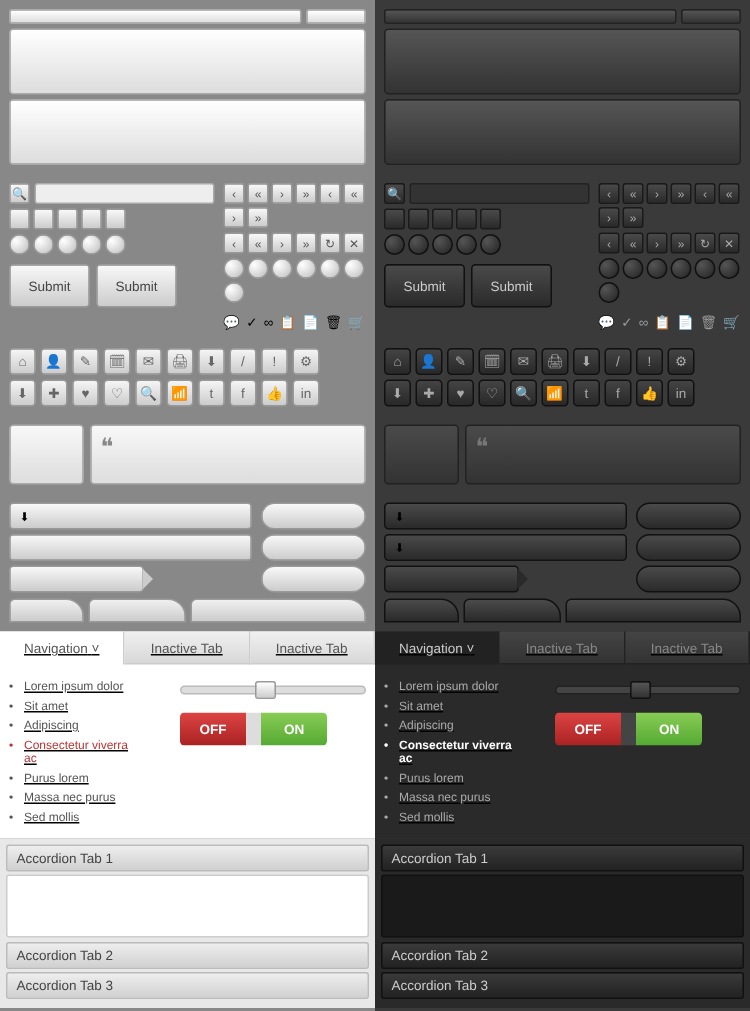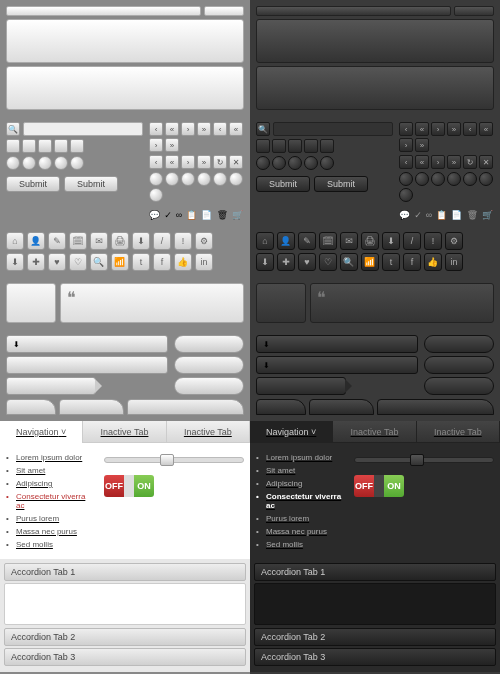--- a/index.html
+++ b/index.html
@@ -22,21 +22,21 @@
 .dark .search { background:#333; border:1px solid #222; color:#aaa; }
 .sq-btn { height:14px; width:14px; border-radius:2px; display:flex; align-items:center; justify-content:center; font-size:8px; cursor:pointer; }
 .light .sq-btn { background:linear-gradient(#f8f8f8,#ccc); border:1px solid #999; color:#555; }
 .dark .sq-btn { background:linear-gradient(#4a4a4a,#2a2a2a); border:1px solid #1a1a1a; color:#aaa; }
 
 .btn-row { display:flex; gap:2px; flex-wrap:wrap; }
 .rnd-btn { height:14px; width:14px; border-radius:50%; cursor:pointer; }
 .light .rnd-btn { background:radial-gradient(circle at 30% 30%,#fff,#bbb); border:1px solid #999; }
 .dark .rnd-btn { background:radial-gradient(circle at 30% 30%,#555,#222); border:1px solid #111; }
 
-.submit-btn { height:16px; padding:0 12px; border-radius:3px; font-size:9px; cursor:pointer; }
+.submit-btn { height:29px; padding:0 12px; border-radius:3px; font-size:9px; cursor:pointer; }
 .light .submit-btn { background:linear-gradient(#f8f8f8,#ccc); border:1px solid #999; color:#444; }
 .dark .submit-btn { background:linear-gradient(#4a4a4a,#2a2a2a); border:1px solid #111; color:#ccc; }
 
 .icon-bx { height:18px; width:18px; border-radius:3px; display:flex; align-items:center; justify-content:center; cursor:pointer; }
 .light .icon-bx { background:linear-gradient(#f5f5f5,#ccc); border:1px solid #999; color:#666; }
 .dark .icon-bx { background:linear-gradient(#444,#282828); border:1px solid #111; color:#aaa; }
 
 .quote-bubble { height:40px; border-radius:3px; position:relative; padding:4px 6px; font-size:16px; }
 .light .quote-bubble { background:linear-gradient(#f8f8f8,#ddd); border:1px solid #aaa; color:#888; }
 .dark .quote-bubble { background:linear-gradient(#4a4a4a,#333); border:1px solid #222; color:#777; }
@@ -57,39 +57,39 @@
 
 .tabs-section { background:#fff; padding:0;text-decoration:underline; }
 .dark .tabs-section { background:#2a2a2a; }
 .tab-bar { display:flex; height:22px; }
 .tab { flex:1; display:flex; align-items:center; justify-content:center; font-size:9px; border-right:1px solid #ccc; cursor:pointer; }
 .light .tab { background:linear-gradient(#f0f0f0,#d8d8d8); color:#555; border-bottom:1px solid #ccc; }
 .light .tab.active { background:#fff; border-bottom:none; }
 .dark .tab { background:linear-gradient(#444,#333); color:#888; border-right:1px solid #222; border-bottom:1px solid #222; }
 .dark .tab.active { background:#222; color:#ccc; border-bottom:none; }
 
-.tab-body { display:flex; padding:8px 6px; gap:8px; }
+.tab-body { display:flex; padding:8px 6px; gap:24px; }
 .nav-list { flex:0 0 90px; font-size:8px; }
 .nav-list li { list-style:none; padding:2px 0 2px 10px; position:relative; }
 .nav-list li::before { content:'•'; position:absolute; left:0; }
 .light .nav-list { color:#555; }
 .light .nav-list li.sel { color:#b33; }
 .dark .nav-list { color:#aaa; }
 .dark .nav-list li.sel { color:#fff; font-weight:bold; }
 
 .controls { flex:1; }
 .slider-track { height:6px; border-radius:3px; position:relative; margin:6px 0 12px; }
 .light .slider-track { background:#ddd; border:1px solid #bbb; }
 .dark .slider-track { background:#444; border:1px solid #222; }
 .slider-thumb { position:absolute; top:-4px; left:40%; width:14px; height:12px; border-radius:2px; cursor:pointer; }
 .light .slider-thumb { background:linear-gradient(#fff,#ccc); border:1px solid #999; }
 .dark .slider-thumb { background:linear-gradient(#555,#333); border:1px solid #111; }
 
 .toggle { display:inline-flex; height:22px; border-radius:3px; overflow:hidden; font-size:9px; font-weight:bold; cursor:pointer; }
-.toggle span { display:flex; align-items:center; justify-content:center; width:20px; color:#fff; }
+.toggle span { display:flex; align-items:center; justify-content:center; width:44px; color:#fff; }
 .toggle .off { background:linear-gradient(#d44,#a22); }
 .toggle .on { background:linear-gradient(#8c5,#5a3); }
 .toggle .mid { width:10px; background:#ddd; }
 .dark .toggle .mid { background:#444; }
 
 
 .accordion { padding:4px; }
 .acc-header { height:18px; display:flex; align-items:center; padding:0 6px; font-size:9px; cursor:pointer; border-radius:2px; margin-bottom:2px; }
 .light .acc-header { background:linear-gradient(#eee,#d0d0d0); border:1px solid #bbb; color:#444; }
 .dark .acc-header { background:linear-gradient(#3a3a3a,#222); border:1px solid #111; color:#ccc; }

